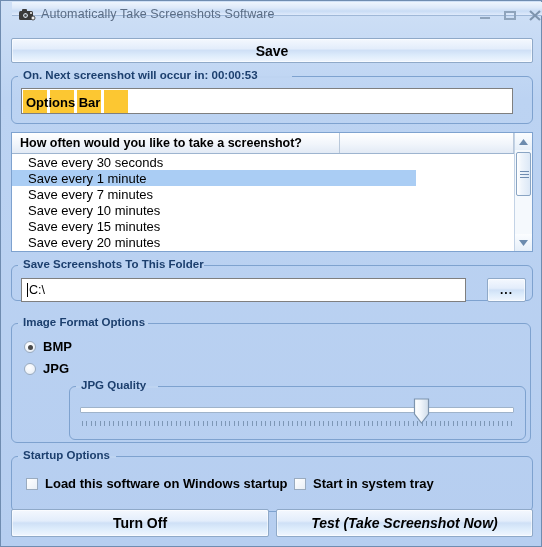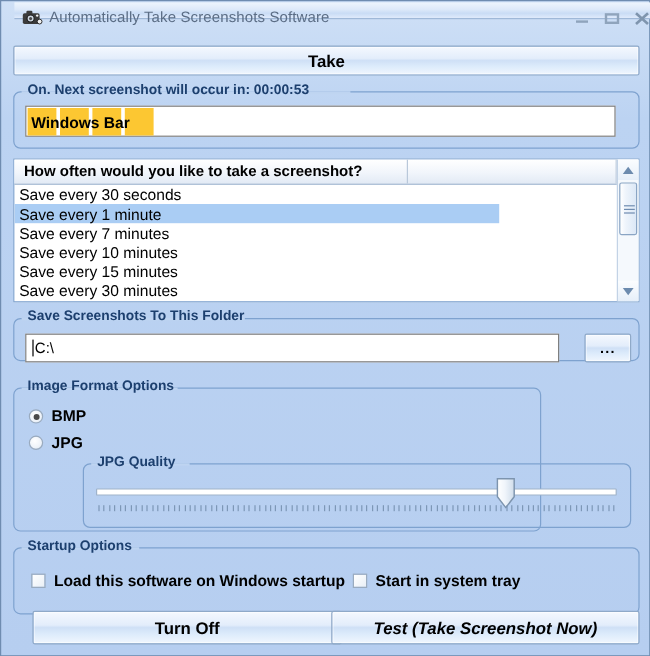--- a/index.html
+++ b/index.html
@@ -98,21 +98,21 @@
     font-size:12.5px;font-weight:bold;color:#000;
     box-sizing:border-box;padding-left:8px;white-space:nowrap;
   }
   .lh-c1{left:0;width:328px;border-right:1px solid #b9c8da;}
   .lh-c2{left:396px;width:106px;border-right:1px solid #b9c8da;}
   .list-rows{
     position:absolute;left:0;top:21px;width:503px;height:98px;overflow:hidden;
   }
   .list-row{
     height:16px;display:flex;align-items:center;
-    padding-left:4px;font-size:13px;color:#000;white-space:nowrap;
+    padding-left:16px;font-size:13px;color:#000;white-space:nowrap;
     box-sizing:border-box;
   }
   .list-row.sel{background:#aacdf4;width:404px;}
   
   .vscroll{
     position:absolute;right:0;top:0;width:18px;height:118px;
     background:#f3f7fc;border-left:1px solid #c3d3e6;box-sizing:border-box;
   }
   .sb-arrow{
     position:absolute;left:0;width:17px;height:17px;
@@ -139,21 +139,21 @@
     font-size:12.5px;color:#000;
   }
   .caret{
     display:inline-block;width:1px;height:14px;background:#000;margin-right:1px;
   }
   .browse-btn{
     position:absolute;left:475px;top:12px;width:39px;height:24px;
     font-size:12px;letter-spacing:1px;
   }
   
-  .g-format{left:10px;top:322px;width:440px;height:120px;text-decoration:underline;}
+  .g-format{left:10px;top:322px;width:520px;height:120px;text-decoration:underline;}
   .radio-row{
     position:absolute;left:12px;display:flex;align-items:center;
     font-size:13px;font-weight:bold;color:#000;
   }
   .r-bmp{top:15px;}
   .r-jpg{top:37px;justify-content:space-between;}
   .radio{
     width:12px;height:12px;border-radius:50%;box-sizing:border-box;
     border:1px solid #9aabbf;
     background:radial-gradient(circle at 40% 35%,#ffffff 0%,#eef3f9 60%,#dbe4ee 100%);
@@ -187,21 +187,21 @@
   .cb-1{left:14px;top:19px;}
   .cb-2{left:282px;top:19px;}
   .checkbox{
     width:12px;height:12px;box-sizing:border-box;
     border:1px solid #9aabbf;
     background:linear-gradient(135deg,#ffffff,#e9eff6);
     margin-right:7px;
   }
   
   .bottom-btn{position:absolute;top:508px;height:28px;font-size:14px;}
-  .btn-turnoff{left:26px;width:258px;}
+  .btn-turnoff{left:10px;width:258px;}
   .btn-test{left:275px;width:257px;font-style:italic;}
 </style>
 </head>
 <body>
 
 <div class="window">
 
   <div class="titlebar">
     <span class="app-icon">
       <svg width="18" height="17" viewBox="0 0 18 17">
@@ -225,48 +225,48 @@
         <rect x="5" y="6" width="10" height="7" fill="none" stroke="#8fa4bc" stroke-width="2"></rect>
       </svg>
     </span>
     <span class="tb-btn tb-close">
       <svg width="20" height="18" viewBox="0 0 20 18">
         <path d="M5 5 L15 14 M15 5 L5 14" stroke="#7f95ae" stroke-width="2.2" fill="none"></path>
       </svg>
     </span>
   </div>
 
-  <div class="btn help-btn">Take</div>
+  <div class="btn help-btn">Save</div>
 
   <div class="group g-progress">
     <span class="glabel-mask" style="left:6px;width:274px;"></span>
     <span class="glabel">On. Next screenshot will occur in: 00:00:53</span>
     <div class="progressbar">
       <div class="pb-chunks">
         <span class="pb-chunk"></span>
           <span class="pb-chunk"></span>
           <span class="pb-chunk"></span>
           <span class="pb-chunk"></span>
       </div>
-      <div class="pb-text">Windows Bar</div>
+      <div class="pb-text">Options Bar</div>
     </div>
   </div>
 
   <div class="listbox">
     <div class="list-header">
       <div class="lh-cell lh-c1">How often would you like to take a screenshot?</div>
       <div class="lh-cell lh-c2"></div>
     </div>
     <div class="list-rows">
       <div class="list-row">Save every 30 seconds</div>
       <div class="list-row sel">Save every 1 minute</div>
       <div class="list-row">Save every 7 minutes</div>
       <div class="list-row">Save every 10 minutes</div>
       <div class="list-row">Save every 15 minutes</div>
-      <div class="list-row">Save every 30 minutes</div>
+      <div class="list-row">Save every 20 minutes</div>
     </div>
     <div class="vscroll">
       <div class="sb-arrow sb-up">
         <svg width="11" height="8" viewBox="0 0 11 8">
             <path d="M5.5 1 L10 7 L1 7 Z" fill="#6c8bae"></path>
           </svg>
       </div>
       <div class="sb-track"></div>
       <div class="sb-thumb">
         <span class="sb-grip">

